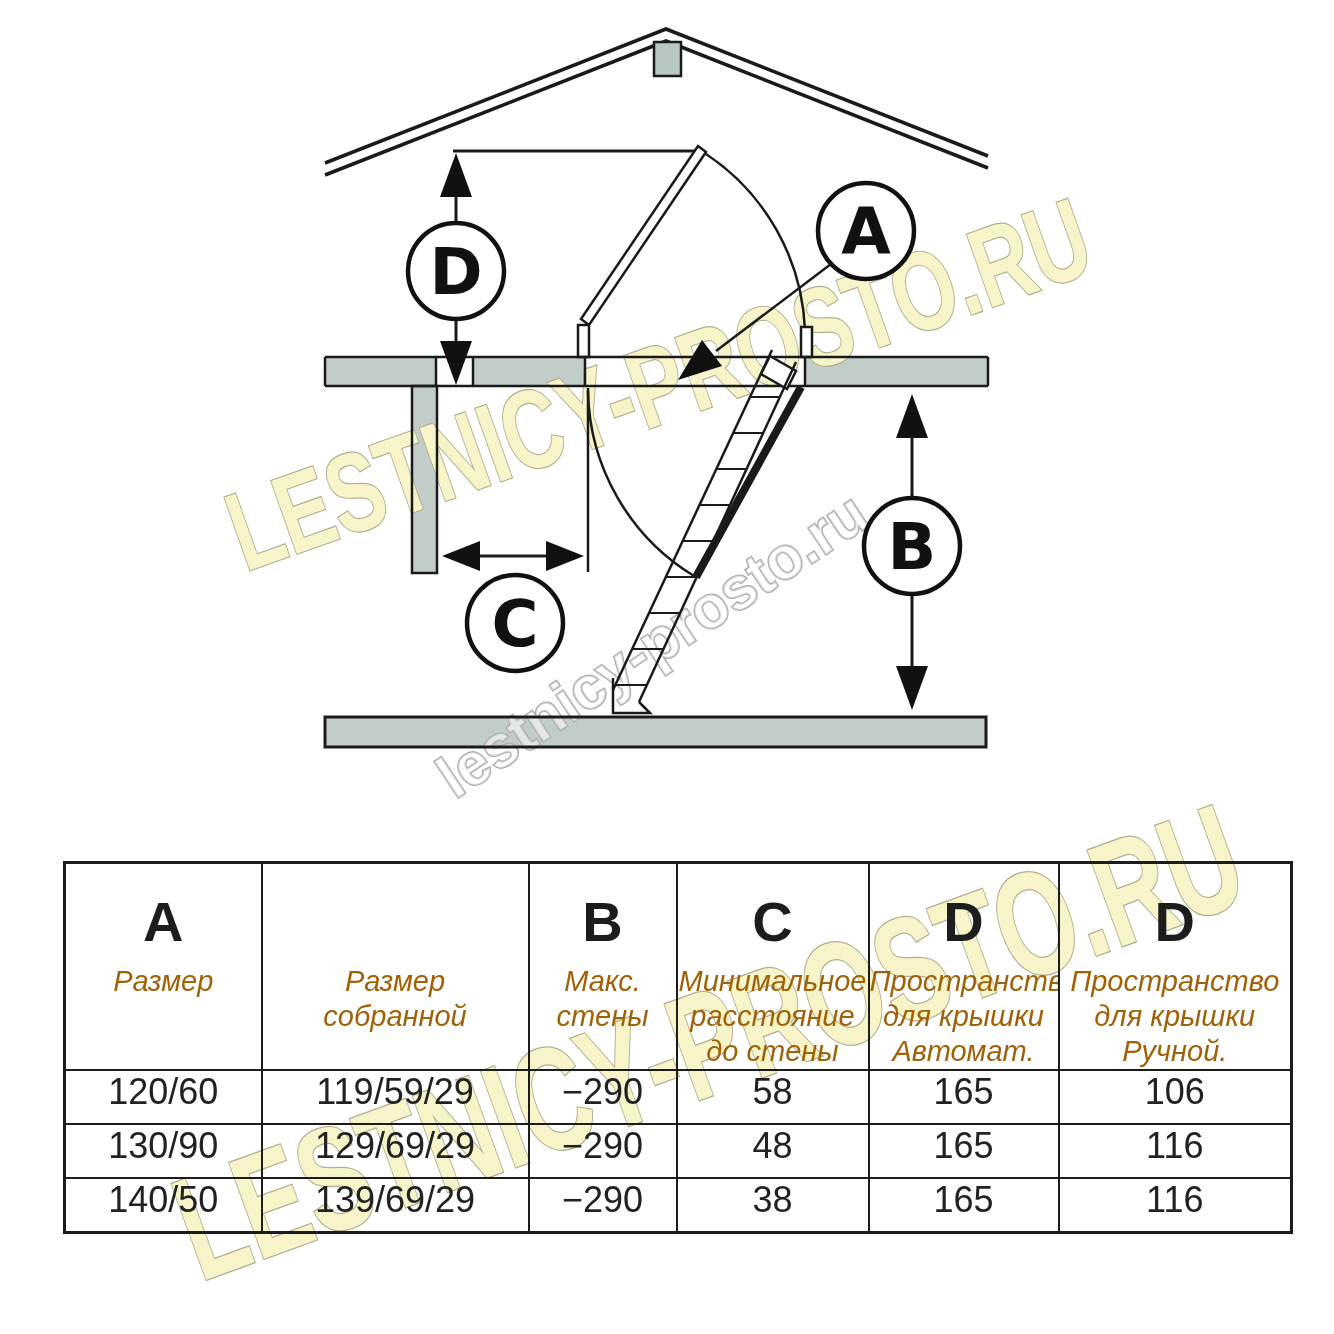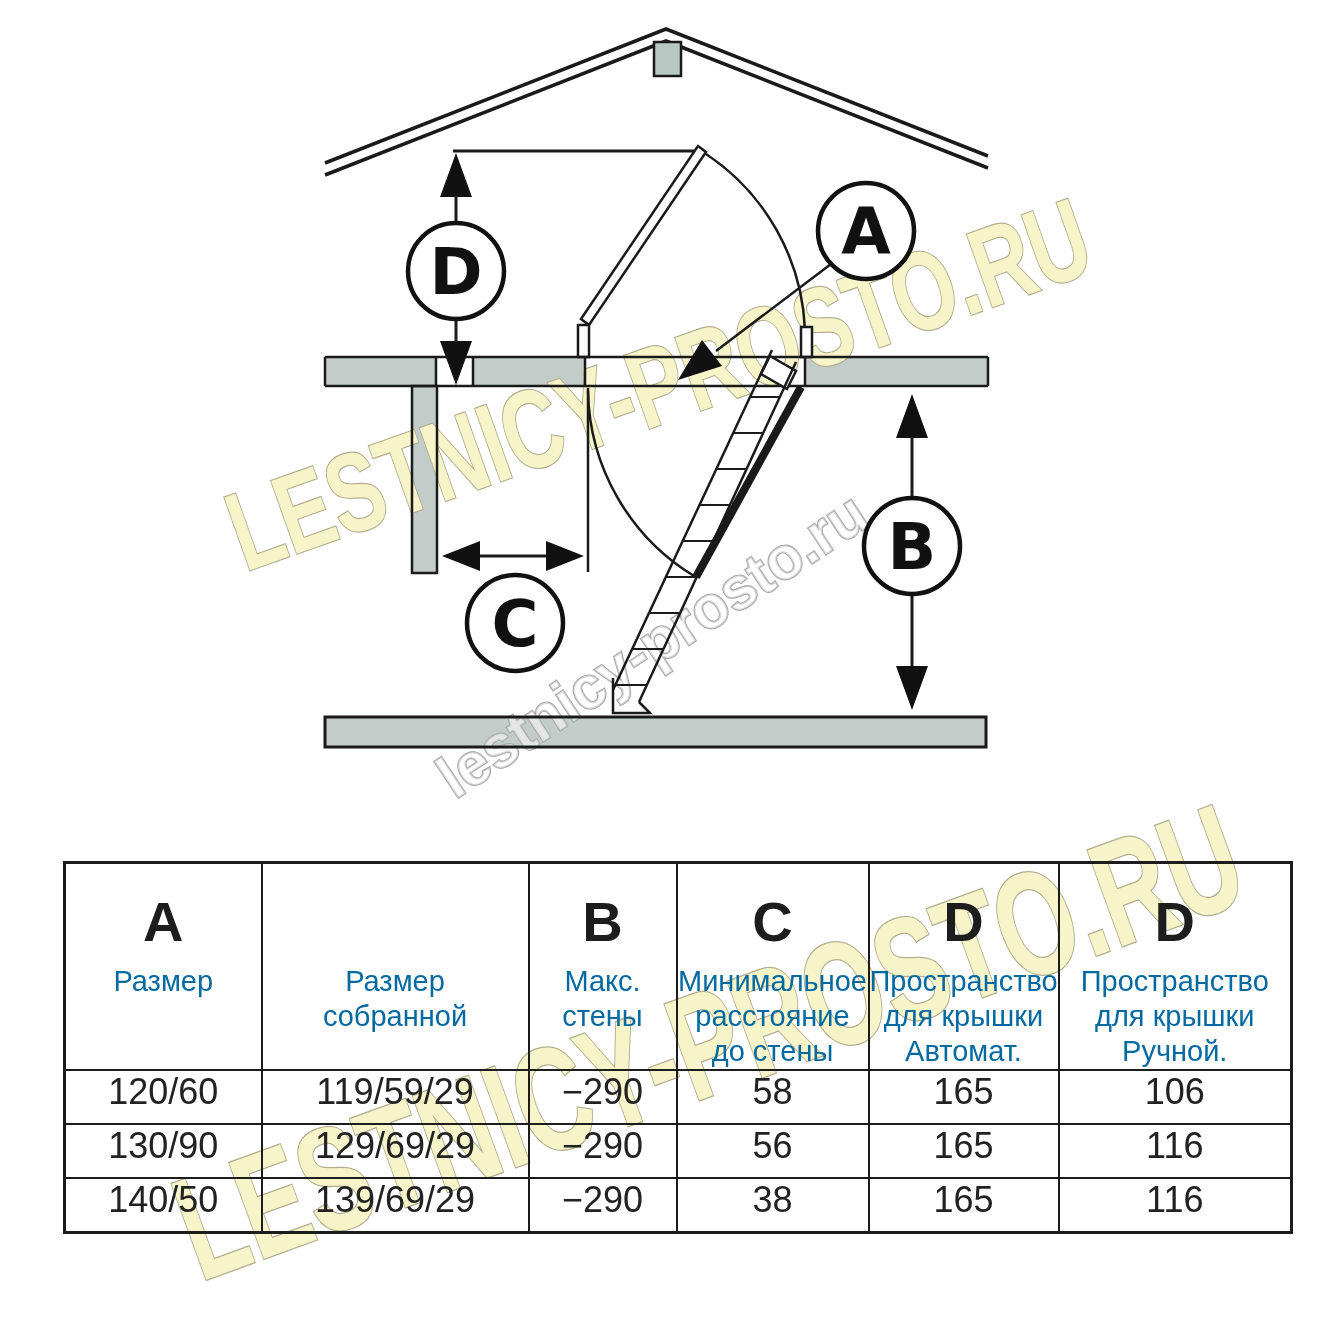--- a/index.html
+++ b/index.html
@@ -25,21 +25,21 @@
 
   
   .dim-table{position:absolute;left:63px;top:861px;z-index:1;}
   table.dims{border-collapse:collapse;table-layout:fixed;width:1227px;background:transparent;}
   table.dims td{border:2px solid #1c1c1c;text-align:center;vertical-align:top;
                 padding:0;background:transparent;overflow:hidden;}
   table.dims{border:3px solid #1c1c1c;}
   td.hdr{height:189px;}
   .hdr-letter{height:86px;padding-top:14px;font-size:56px;font-weight:bold;color:#1d1d1d;
               display:flex;align-items:center;justify-content:center;}
-  .hdr-label{font-size:29px;line-height:35px;color:#0369a1;white-space:pre-line;}
+  .hdr-label{font-size:29px;line-height:35px;color:#a16207;white-space:pre-line;font-style:italic;}
   td.val{height:52px;font-size:36px;font-weight:300;color:#222222;vertical-align:middle;}
 </style>
 </head>
 <body>
 
 <div class="stage">
 
 <svg width="1334" height="1334" viewBox="0 0 1334 1334">
 
   <g>
@@ -187,21 +187,21 @@
         <td class="val">119/59/29</td>
         <td class="val">−290</td>
         <td class="val">58</td>
         <td class="val">165</td>
         <td class="val">106</td>
       </tr>
       <tr>
         <td class="val">130/90</td>
         <td class="val">129/69/29</td>
         <td class="val">−290</td>
-        <td class="val">56</td>
+        <td class="val">48</td>
         <td class="val">165</td>
         <td class="val">116</td>
       </tr>
       <tr>
         <td class="val">140/50</td>
         <td class="val">139/69/29</td>
         <td class="val">−290</td>
         <td class="val">38</td>
         <td class="val">165</td>
         <td class="val">116</td>

